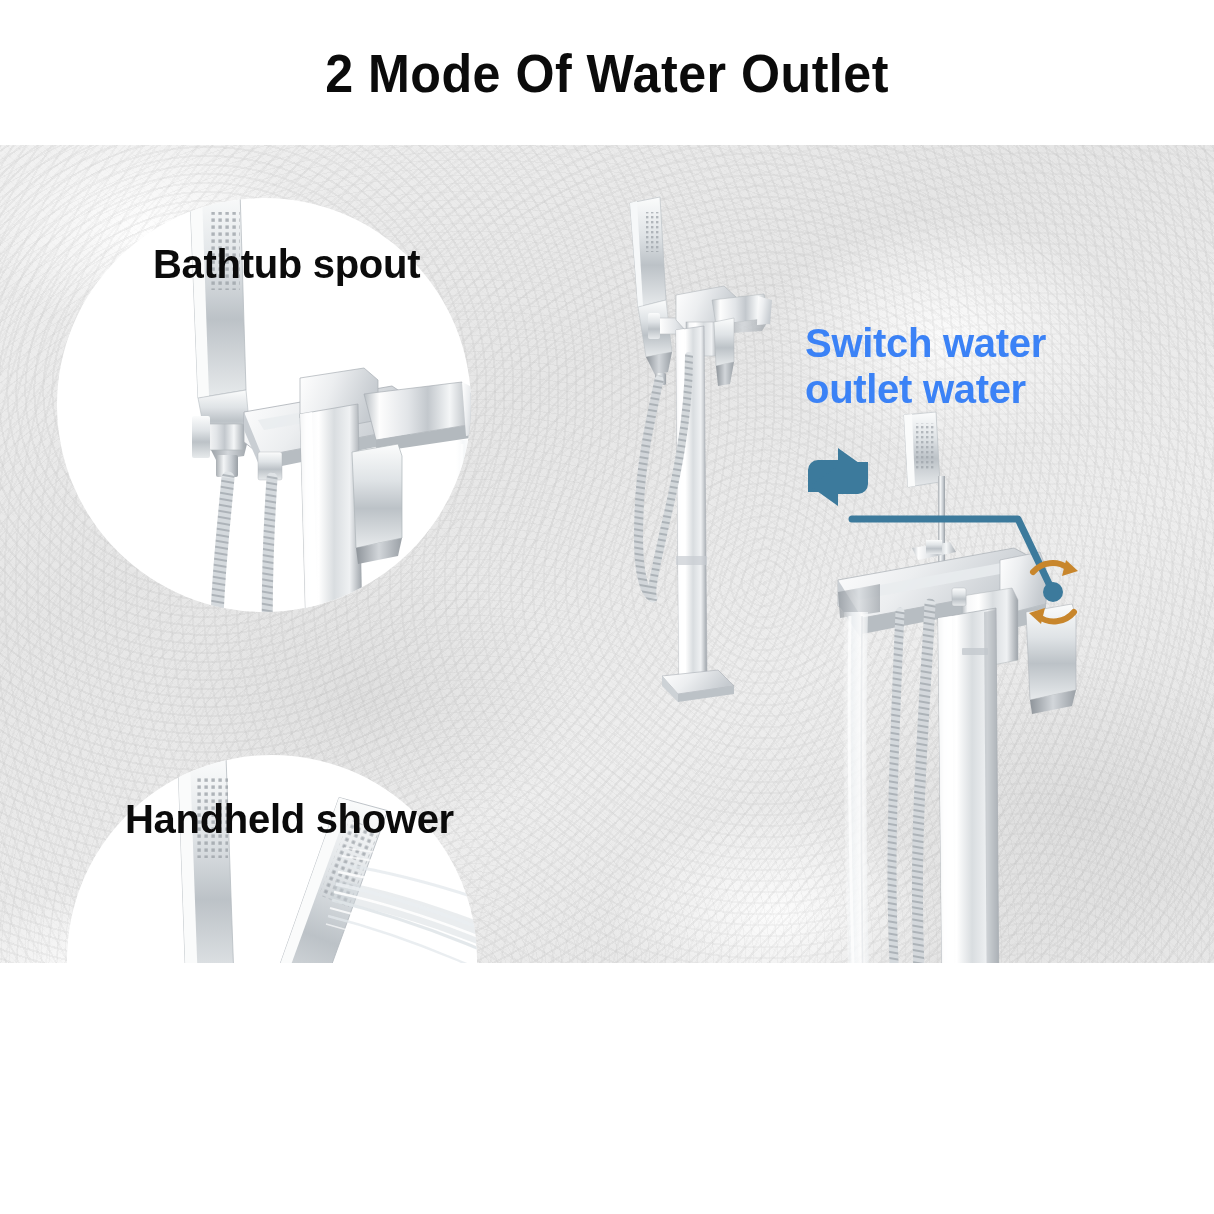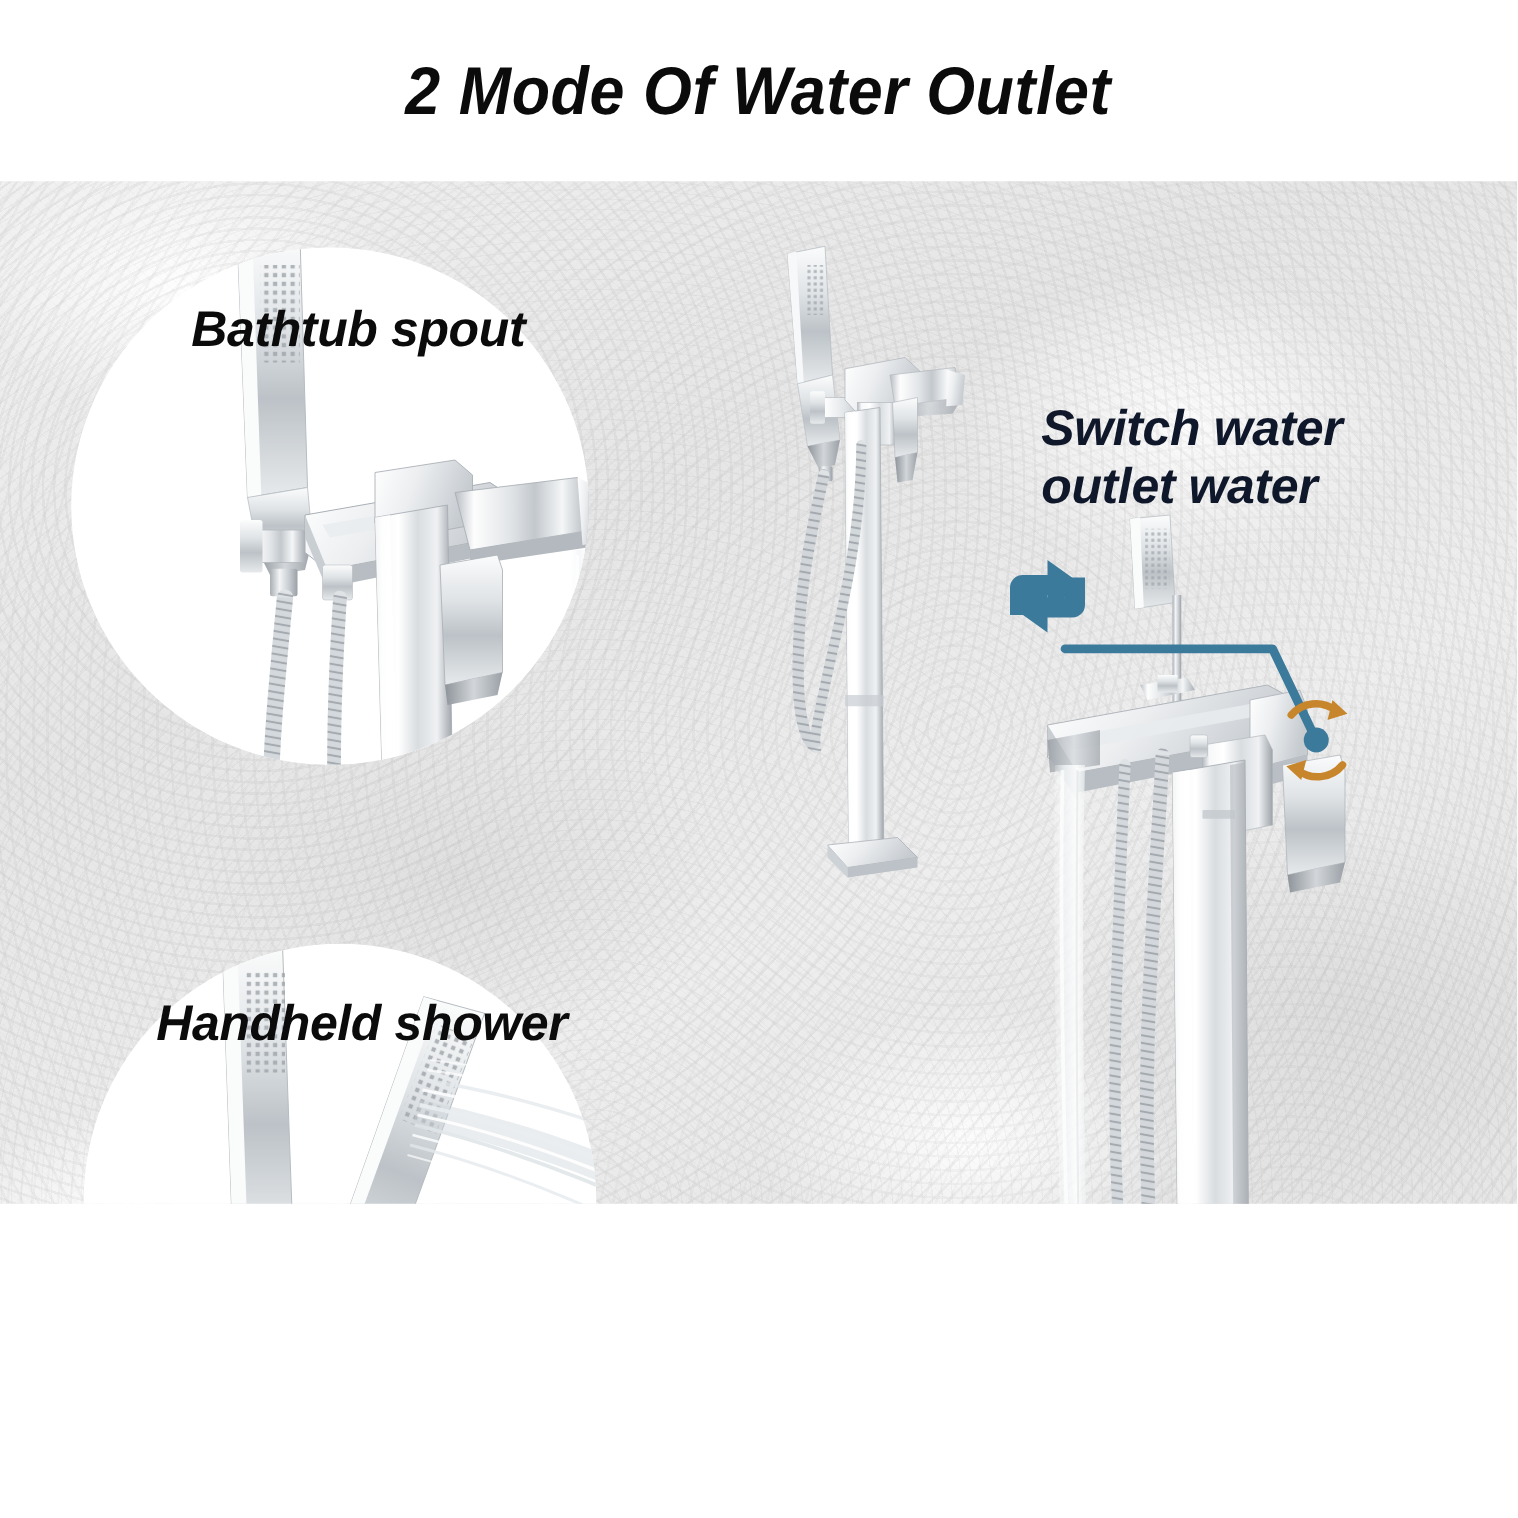--- a/index.html
+++ b/index.html
@@ -1,21 +1,21 @@
 <!DOCTYPE html>
 <html><head>
 <meta charset="utf-8">
 <title>2 Mode Of Water Outlet</title>
 <style>
   html,body{margin:0;padding:0;background:#fff;}
   body{
     font-family:"Liberation Sans", sans-serif;
     width:1214px;height:1214px;overflow:hidden;position:relative;
   }
-  #stage{position:relative;width:1214px;height:963px;background:#ffffff;overflow:hidden;font-style:italic;}
+  #stage{position:relative;width:1214px;height:963px;background:#ffffff;overflow:hidden;}
 
   
   .header{
     position:absolute;left:0;top:0;width:1214px;height:145px;
     background:#ffffff;display:flex;align-items:center;justify-content:center;
   }
   .header h1{
     margin:0;font-size:54px;font-weight:bold;color:#0b0b0b;
     letter-spacing:.5px;line-height:1;
     transform:scaleX(.93);transform-origin:center;
@@ -51,22 +51,22 @@
       repeating-linear-gradient(42deg, rgba(201,201,201,.18) 0 1px, rgba(0,0,0,0) 1px 6px),
       repeating-linear-gradient(-37deg, rgba(208,208,208,.14) 0 1px, rgba(0,0,0,0) 1px 7px);
   }
   .callout-label{
     position:absolute;color:#0b0b0b;font-weight:bold;font-size:40px;
     white-space:nowrap;line-height:1.08;z-index:40;letter-spacing:-.3px;
   }
 
   
   .side-label{
-    position:absolute;color:#0f172a;font-weight:bold;font-size:40px;
-    line-height:1.16;z-index:40;letter-spacing:-.3px;margin-left:28px;
+    position:absolute;color:#3b82f6;font-weight:bold;font-size:40px;
+    line-height:1.16;z-index:40;letter-spacing:-.3px;
   }
   .side-label span{display:block;}
 
   .svg-layer{position:absolute;left:0;top:0;width:1214px;height:1214px;pointer-events:none;}
 </style>
 </head>
 <body>
 
 <div id="stage">
 

